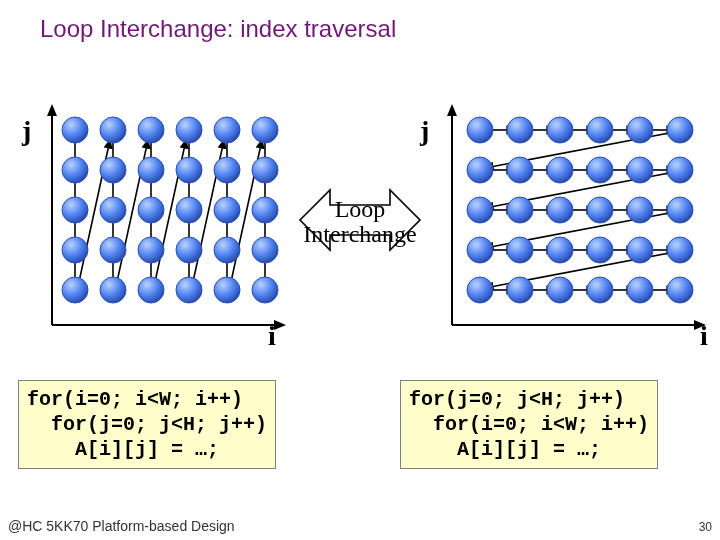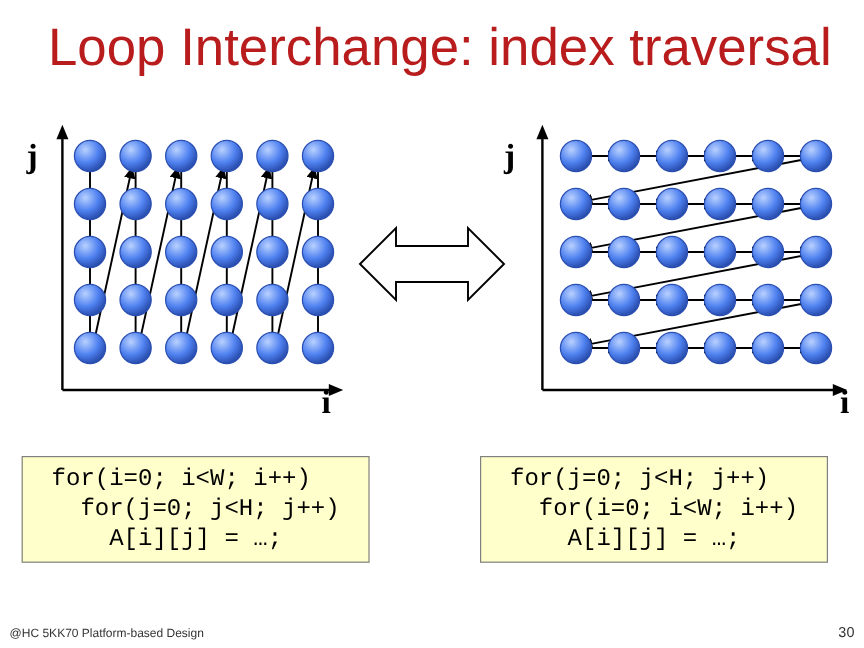--- a/index.html
+++ b/index.html
@@ -14,23 +14,23 @@
   }
   .slide {
     position: relative;
     width: 720px;
     height: 540px;
   }
   .title {
     position: absolute;
     left: 40px;
     top: 15px;
-    font-size: 44px;
+    font-size: 24px;
     font-weight: normal;
-    color: #b91c1c;
+    color: #701a75;
   }
   .axis-label {
     position: absolute;
     font-family: "Times New Roman", Times, serif;
     font-size: 28px;
     font-weight: bold;
   }
   .grid-svg {
     position: absolute;
   }
@@ -41,30 +41,30 @@
     text-align: center;
     width: 140px;
     line-height: 1.05;
   }
   .code-box {
     position: absolute;
     background: #ffffcc;
     border: 1.5px solid #808080;
     font-family: "Courier New", monospace;
     font-size: 20px;
-    font-weight: normal;
-    padding: 6px 24px;
+    font-weight: bold;
+    padding: 6px 8px;
     white-space: pre;
     line-height: 1.25;
   }
   .footer {
     position: absolute;
     left: 8px;
     bottom: 6px;
-    font-size: 10px;
+    font-size: 14px;
     color: #333;
   }
   .pagenum {
     position: absolute;
     right: 8px;
     bottom: 6px;
     font-size: 12px;
     color: #333;
   }
 </style>
@@ -168,20 +168,24 @@
         <circle cx="111" cy="190" r="13" fill="url(#ball)" stroke="#2a4fb0" stroke-width="1"></circle>
         <circle cx="149" cy="190" r="13" fill="url(#ball)" stroke="#2a4fb0" stroke-width="1"></circle>
         <circle cx="187" cy="190" r="13" fill="url(#ball)" stroke="#2a4fb0" stroke-width="1"></circle>
         <circle cx="225" cy="190" r="13" fill="url(#ball)" stroke="#2a4fb0" stroke-width="1"></circle>
       </g>
   </svg>
 
   <svg class="grid-svg" style="left:280px; top:180px;" width="160" height="80" viewBox="0 0 160 80">
     <polygon points="20,40 50,10 50,25 110,25 110,10 140,40 110,70 110,55 50,55 50,70" fill="#ffffff" stroke="#000" stroke-width="1.6"></polygon>
   </svg>
+  <div class="arrow-text" style="left:290px; top:197px;">
+    <span>Loop</span><br>
+    <span>Interchange</span>
+  </div>
 
   <div class="axis-label" style="left:420px; top:115px;">j</div>
 
   <div class="axis-label" style="left:700px; top:320px;">i</div>
 
   <svg class="grid-svg" style="left:440px; top:100px;" width="270" height="240" viewBox="0 0 270 240">
     <defs>
       <marker id="ah2" viewBox="0 0 10 10" refX="9" refY="5" markerWidth="6" markerHeight="6" orient="auto-start-reverse">
         <path d="M 0 0 L 10 5 L 0 10 z" fill="#000"></path>
       </marker>

